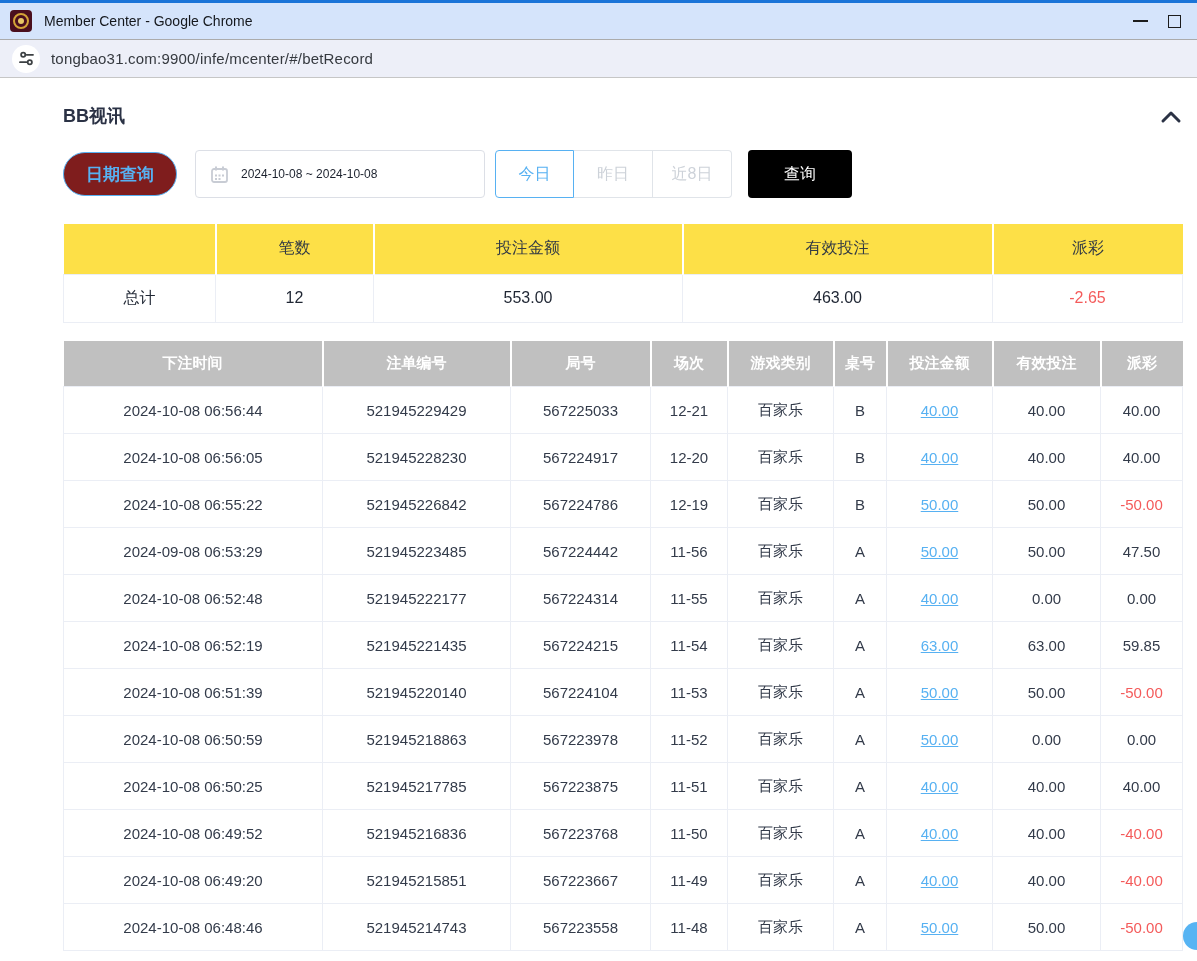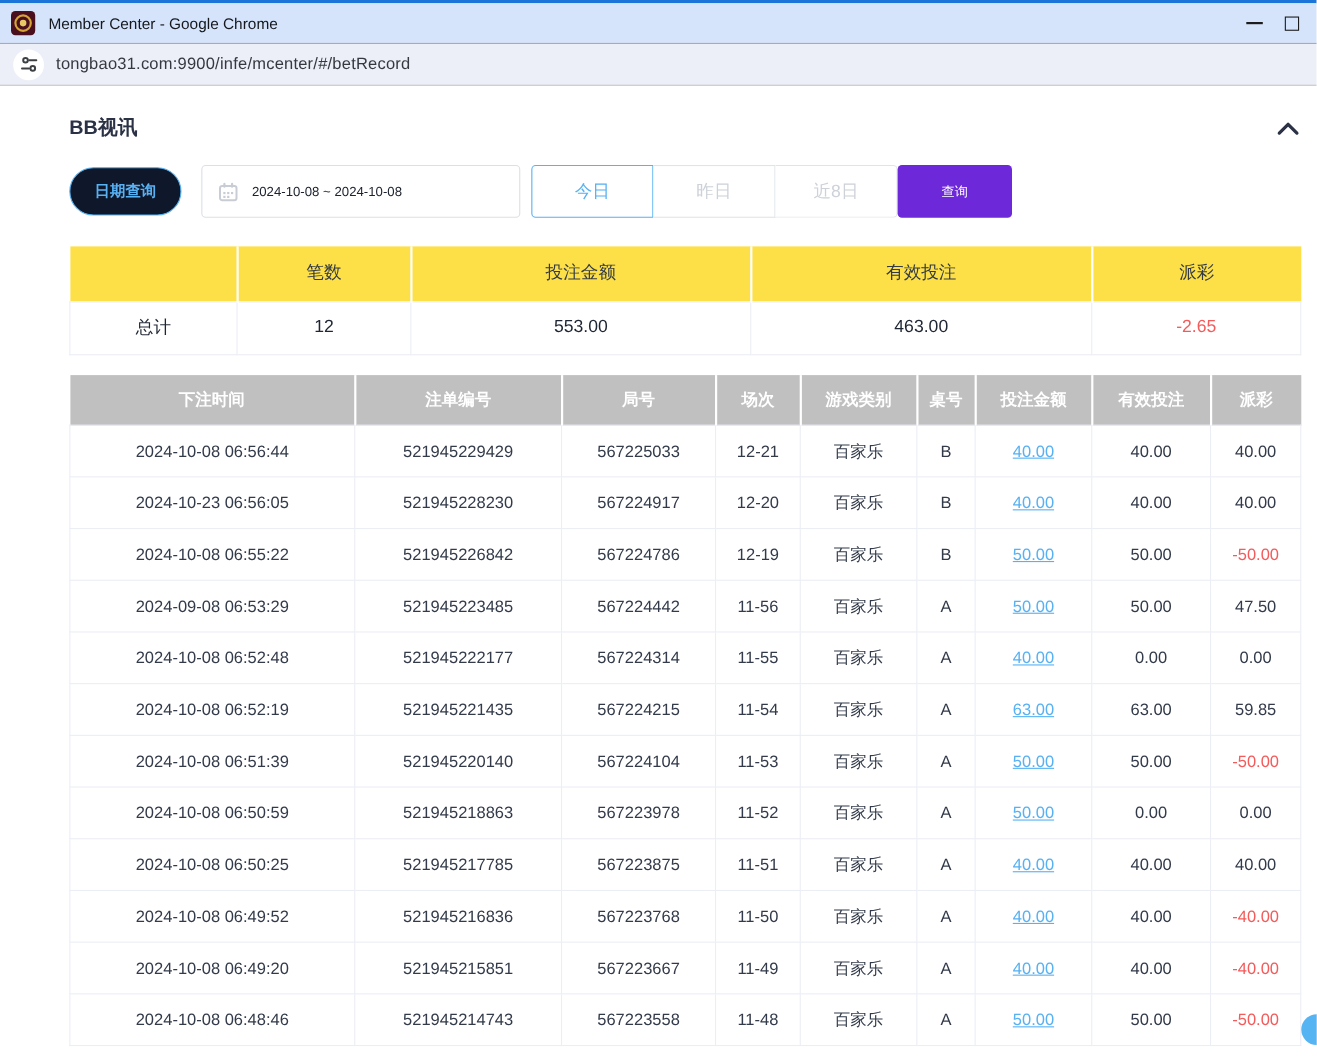--- a/index.html
+++ b/index.html
@@ -55,46 +55,46 @@
   .section-head {
     margin-top: 26px; width: 1119px;
     display: flex; align-items: center; justify-content: space-between;
   }
   .section-title { font-size: 18px; font-weight: bold; color: #2b3245; }
 
   .filter-row { margin-top: 22px; display: flex; align-items: center; }
   .pill {
     height: 44px; padding: 0 22px; border-radius: 22px;
     display: flex; align-items: center; justify-content: center;
-    font-size: 14px; background: #0f172a; cursor: pointer;
+    font-size: 17px; background: #7f1d1d; cursor: pointer;
   }
   .pill-active { border: 1px solid #57b1f2; color: #57b1f2; font-weight: bold; }
   .pill-plain  { border: 1px solid #e2e5ea; color: #8d949e; margin-left: 18px; }
 
   .date-input {
     margin-left: 18px; width: 290px; height: 48px;
     border: 1px solid #dcdfe6; border-radius: 4px; background: #fff;
     display: flex; align-items: center; padding: 0 14px;
     font-size: 12px; color: #1c222e; cursor: pointer;
   }
   .date-input .cal { margin-right: 12px; flex: 0 0 auto; display: flex; }
 
   .segments { margin-left: 10px; display: flex; }
   .seg {
-    width: 111px; height: 48px; background: #fff;
+    width: 79px; height: 48px; background: #fff;
     display: flex; align-items: center; justify-content: center;
     font-size: 16px; cursor: pointer;
   }
   .seg-active { border: 1px solid #57b1f2; color: #57b1f2; border-radius: 4px 0 0 4px; }
   .seg-mid  { border-top: 1px solid #e0e4e9; border-bottom: 1px solid #e0e4e9; border-right: 1px solid #e0e4e9; color: #cdd2d9; }
   .seg-last { border-top: 1px solid #e0e4e9; border-bottom: 1px solid #e0e4e9; border-right: 1px solid #e0e4e9; color: #cdd2d9; border-radius: 0 4px 4px 0; }
 
   .search-btn {
-    margin-left: 0; width: 104px; height: 48px;
-    background: #6d28d9; color: #ffffff; font-size: 12px;
+    margin-left: 16px; width: 104px; height: 48px;
+    background: #000000; color: #ffffff; font-size: 16px;
     border: none; border-radius: 4px; cursor: pointer;
     display: flex; align-items: center; justify-content: center;
   }
 
   
   table { border-collapse: collapse; table-layout: fixed; }
   .summary-table { margin-top: 26px; width: 1119px; }
   .summary-table th {
     height: 50px; background: #fde047; color: #333a44;
     font-size: 16px; font-weight: normal; text-align: center;
@@ -260,21 +260,21 @@
             <td>521945229429</td>
             <td>567225033</td>
             <td>12-21</td>
             <td>百家乐</td>
             <td>B</td>
             <td><a class="amount-link">40.00</a></td>
             <td>40.00</td>
             <td>40.00</td>
           </tr>
           <tr>
-            <td>2024-10-23 06:56:05</td>
+            <td>2024-10-08 06:56:05</td>
             <td>521945228230</td>
             <td>567224917</td>
             <td>12-20</td>
             <td>百家乐</td>
             <td>B</td>
             <td><a class="amount-link">40.00</a></td>
             <td>40.00</td>
             <td>40.00</td>
           </tr>
           <tr>

